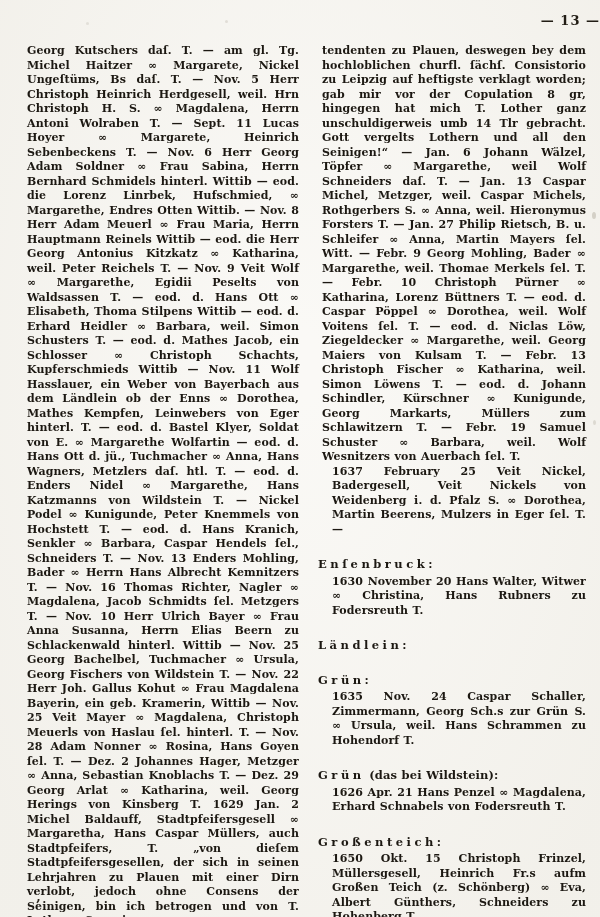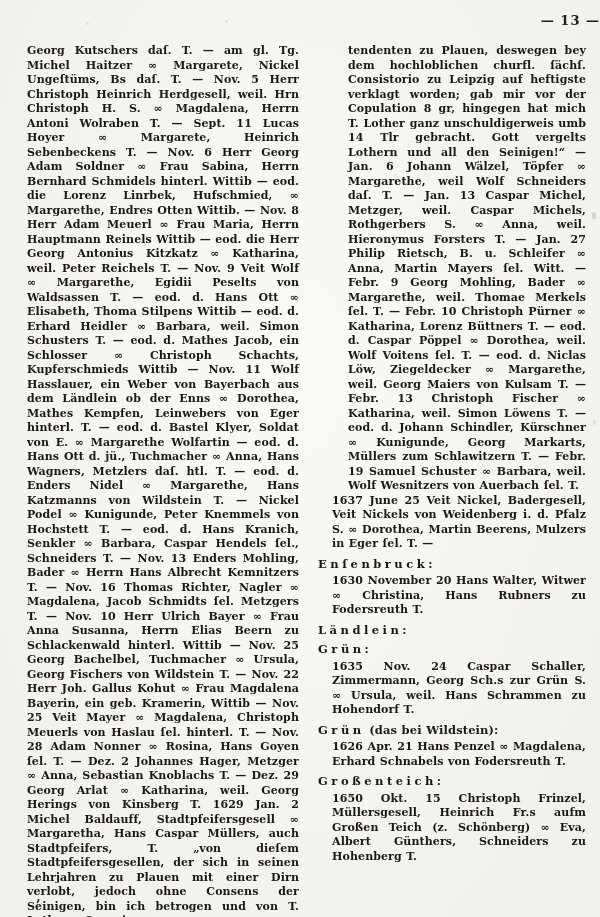--- a/index.html
+++ b/index.html
@@ -36,23 +36,23 @@
     line-height: 14.5px;
     font-weight: bold;
     text-align: justify;
     letter-spacing: 0.1px;
     word-spacing: 0.5px;
   }
   .col.left  { width: 272px; }
   .col.right { width: 268px; }
   .col p { margin: 0; }
   .col.right p { margin-left: 14px; }
-  .col.right p.continuation { margin-left: 30px; }
+  .col.right p.continuation { margin-left: 4px; }
   .place-heading {
-    margin: 5px 0 3px 0;
+    margin: 20px 0 3px 0;
     font-size: 11.5px;
     line-height: 14.5px;
     font-weight: bold;
     text-align: left;
   }
   .place-heading .spaced { letter-spacing: 3.5px; }
   .artifact {
     position: absolute; left: 36px; top: 888px;
     font-size: 14px; font-weight: bold; color: #2a241b;
   }
@@ -74,21 +74,21 @@
   <div class="page-number">— 13 —</div>
 
   <div class="columns">
 
     <div class="col left">
       <p>Georg Kutschers daſ. T. — am gl. Tg. Michel Haitzer ∞ Margarete, Nickel Ungeſtüms, Bs daſ. T. — Nov. 5 Herr Christoph Heinrich Herdgesell, weil. Hrn Christoph H. S. ∞ Magdalena, Herrn Antoni Wolraben T. — Sept. 11 Lucas Hoyer ∞ Margarete, Heinrich Sebenbeckens T. — Nov. 6 Herr Georg Adam Soldner ∞ Frau Sabina, Herrn Bernhard Schmidels hinterl. Wittib — eod. die Lorenz Linrbek, Hufschmied, ∞ Margarethe, Endres Otten Wittib. — Nov. 8 Herr Adam Meuerl ∞ Frau Maria, Herrn Hauptmann Reinels Wittib — eod. die Herr Georg Antonius Kitzkatz ∞ Katharina, weil. Peter Reichels T. — Nov. 9 Veit Wolf ∞ Margarethe, Egidii Peselts von Waldsassen T. — eod. d. Hans Ott ∞ Elisabeth, Thoma Stilpens Wittib — eod. d. Erhard Heidler ∞ Barbara, weil. Simon Schusters T. — eod. d. Mathes Jacob, ein Schlosser ∞ Christoph Schachts, Kupferschmieds Wittib — Nov. 11 Wolf Hasslauer, ein Weber von Bayerbach aus dem Ländlein ob der Enns ∞ Dorothea, Mathes Kempfen, Leinwebers von Eger hinterl. T. — eod. d. Bastel Klyer, Soldat von E. ∞ Margarethe Wolfartin — eod. d. Hans Ott d. jü., Tuchmacher ∞ Anna, Hans Wagners, Metzlers daſ. htl. T. — eod. d. Enders Nidel ∞ Margarethe, Hans Katzmanns von Wildstein T. — Nickel Podel ∞ Kunigunde, Peter Knemmels von Hochstett T. — eod. d. Hans Kranich, Senkler ∞ Barbara, Caspar Hendels ſel., Schneiders T. — Nov. 13 Enders Mohling, Bader ∞ Herrn Hans Albrecht Kemnitzers T. — Nov. 16 Thomas Richter, Nagler ∞ Magdalena, Jacob Schmidts ſel. Metzgers T. — Nov. 10 Herr Ulrich Bayer ∞ Frau Anna Susanna, Herrn Elias Beern zu Schlackenwald hinterl. Wittib — Nov. 25 Georg Bachelbel, Tuchmacher ∞ Ursula, Georg Fischers von Wildstein T. — Nov. 22 Herr Joh. Gallus Kohut ∞ Frau Magdalena Bayerin, ein geb. Kramerin, Wittib — Nov. 25 Veit Mayer ∞ Magdalena, Christoph Meuerls von Haslau ſel. hinterl. T. — Nov. 28 Adam Nonner ∞ Rosina, Hans Goyen ſel. T. — Dez. 2 Johannes Hager, Metzger ∞ Anna, Sebastian Knoblachs T. — Dez. 29 Georg Arlat ∞ Katharina, weil. Georg Herings von Kinsberg T. 1629 Jan. 2 Michel Baldauff, Stadtpfeifersgesell ∞ Margaretha, Hans Caspar Müllers, auch Stadtpfeifers, T. „von dieſem Stadtpfeifersgesellen, der sich in seinen Lehrjahren zu Plauen mit einer Dirn verlobt, jedoch ohne Consens der Seinigen, bin ich betrogen und von T. Lothern, Superin-</p>
     </div>
 
     <div class="col right">
       <p class="continuation">tendenten zu Plauen, deswegen bey dem hochloblichen churfl. ſächſ. Consistorio zu Leipzig auf heftigste verklagt worden; gab mir vor der Copulation 8 gr, hingegen hat mich T. Lother ganz unschuldigerweis umb 14 Tlr gebracht. Gott vergelts Lothern und all den Seinigen!“ — Jan. 6 Johann Wälzel, Töpfer ∞ Margarethe, weil Wolf Schneiders daſ. T. — Jan. 13 Caspar Michel, Metzger, weil. Caspar Michels, Rothgerbers S. ∞ Anna, weil. Hieronymus Forsters T. — Jan. 27 Philip Rietsch, B. u. Schleifer ∞ Anna, Martin Mayers ſel. Witt. — Febr. 9 Georg Mohling, Bader ∞ Margarethe, weil. Thomae Merkels ſel. T. — Febr. 10 Christoph Pürner ∞ Katharina, Lorenz Büttners T. — eod. d. Caspar Pöppel ∞ Dorothea, weil. Wolf Voitens ſel. T. — eod. d. Niclas Löw, Ziegeldecker ∞ Margarethe, weil. Georg Maiers von Kulsam T. — Febr. 13 Christoph Fischer ∞ Katharina, weil. Simon Löwens T. — eod. d. Johann Schindler, Kürschner ∞ Kunigunde, Georg Markarts, Müllers zum Schlawitzern T. — Febr. 19 Samuel Schuster ∞ Barbara, weil. Wolf Wesnitzers von Auerbach ſel. T.</p>
-      <p>1637 June 25 Veit Nickel, Badergesell, Veit Nickels von Weidenberg i. d. Pfalz S. ∞ Dorothea, Martin Beerens, Mulzers in Eger ſel. T. —</p>
+      <p>1637 February 25 Veit Nickel, Badergesell, Veit Nickels von Weidenberg i. d. Pfalz S. ∞ Dorothea, Martin Beerens, Mulzers in Eger ſel. T. —</p>
 
       <h3 class="place-heading"><span class="spaced">Enſenbruck</span><span>:</span></h3>
       <p>1630 November 20 Hans Walter, Witwer ∞ Christina, Hans Rubners zu Fodersreuth T.</p>
 
       <h3 class="place-heading"><span class="spaced">Ländlein</span><span>:</span></h3>
 
       <h3 class="place-heading"><span class="spaced">Grün</span><span>:</span></h3>
       <p>1635 Nov. 24 Caspar Schaller, Zimmermann, Georg Sch.s zur Grün S. ∞ Ursula, weil. Hans Schrammen zu Hohendorf T.</p>
 
       <h3 class="place-heading"><span class="spaced">Grün</span><span> (das bei Wildstein):</span></h3>

